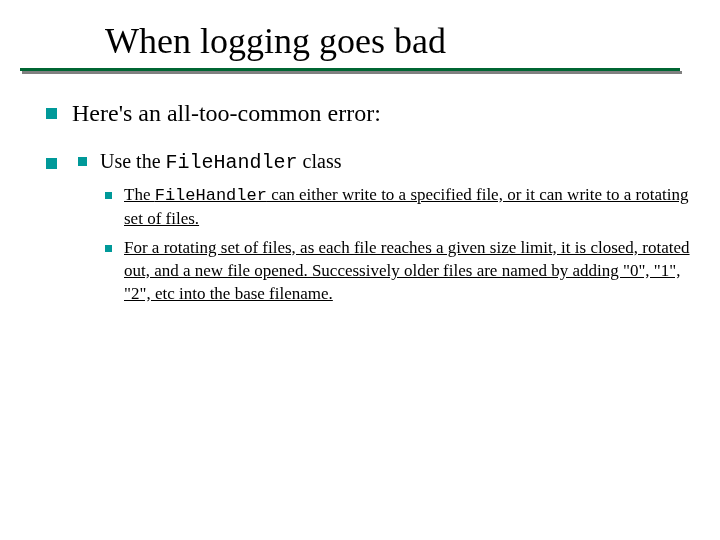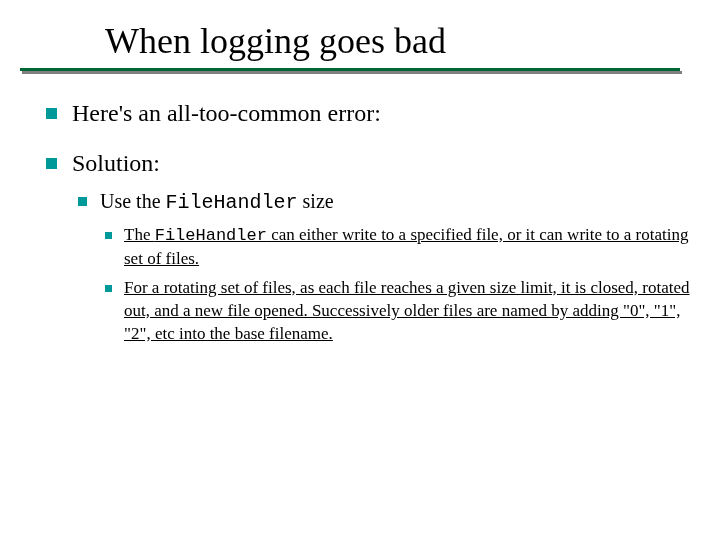--- a/index.html
+++ b/index.html
@@ -127,25 +127,24 @@
   <div class="content">
     <ul class="lvl1">
       <li>
         <span class="bullet"></span>
         <span>Here's an all-too-common error:</span>
         <div class="gap"></div>
       </li>
 
       <li>
         <span class="bullet"></span>
-        <span>Solution:</span>
         <ul class="lvl2">
           <li>
             <span class="bullet"></span>
-            <span><span>Use the </span><span class="mono">FileHandler</span><span> size</span></span>
+            <span><span>Use the </span><span class="mono">FileHandler</span><span> class</span></span>
             <ul class="lvl3">
               <li>
                 <span class="bullet"></span>
                 <span><span> The </span><span class="mono">FileHandler</span><span> can either write to a specified file, or it can write to a rotating set of files.</span></span>
               </li>
               <li>
                 <span class="bullet"></span>
                 <span>For a rotating set of files, as each file reaches a given size limit, it is closed, rotated out, and a new file opened. Successively older files are named by adding "0", "1", "2", etc into the base filename.</span>
               </li>
             </ul>

